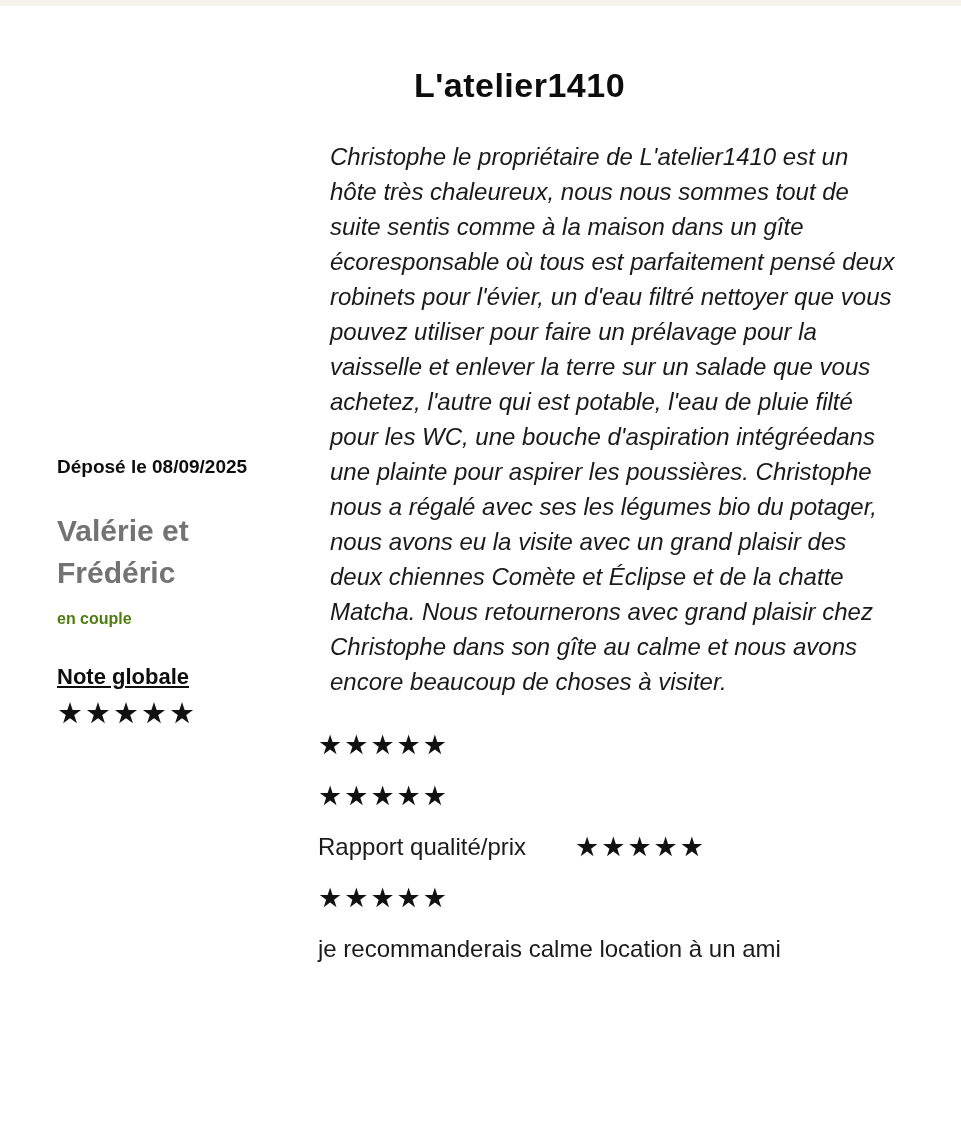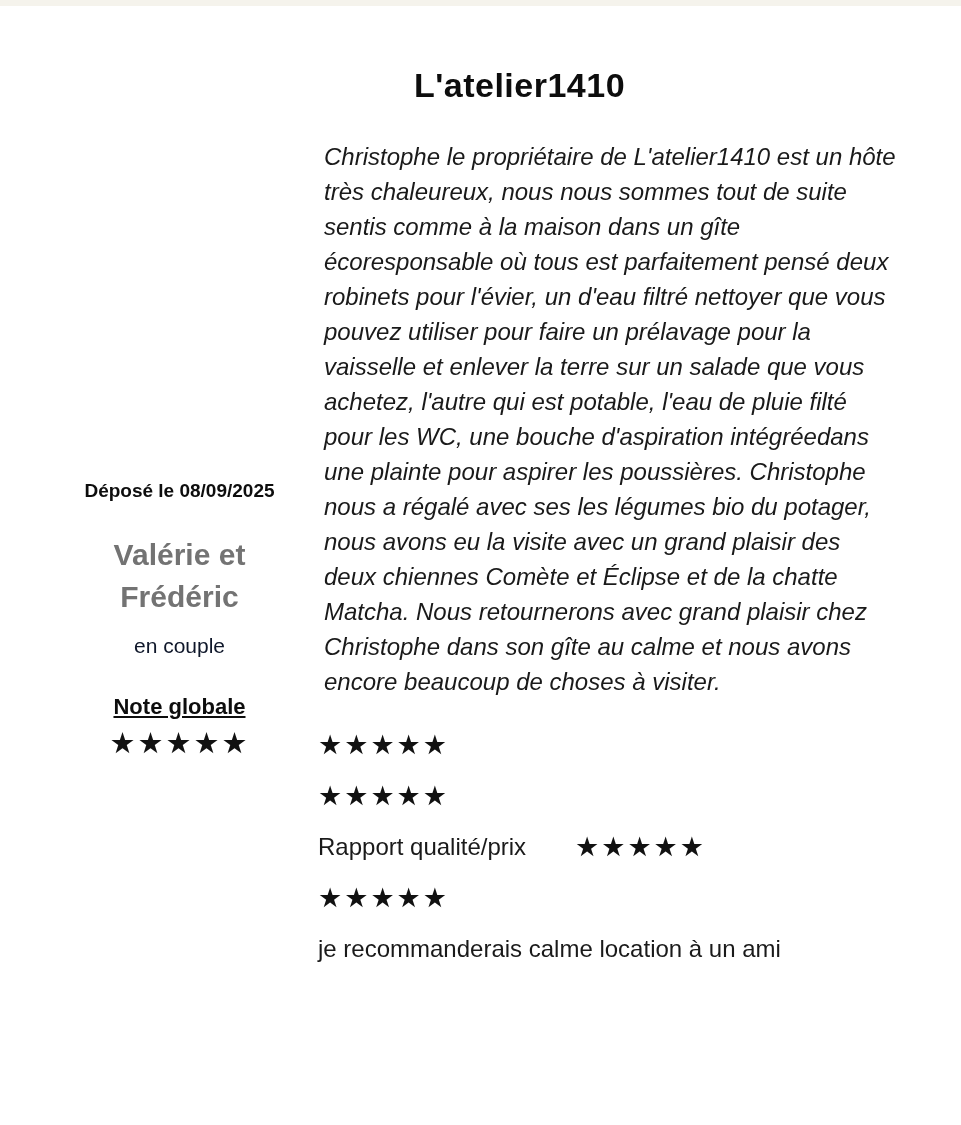--- a/index.html
+++ b/index.html
@@ -33,41 +33,40 @@
     text-align: center;
     font-size: 34px;
     font-weight: bold;
     letter-spacing: 0.5px;
     color: #0d0d0d;
     padding-left: 39px;
   }
   .left-col {
     position: absolute;
     left: 57px;
-    top: 480px;
+    top: 456px;
     width: 245px;
-    text-align: center;
   }
   .deposited {
     font-size: 19px;
     font-weight: bold;
     color: #0d0d0d;
     margin-bottom: 32px;
   }
   .author {
     font-size: 30px;
     font-weight: bold;
     line-height: 42px;
     color: #737373;
     margin-bottom: 16px;
   }
   .travel-type {
-    font-size: 21px;
-    font-weight: normal;
-    color: #0f172a;
+    font-size: 16px;
+    font-weight: bold;
+    color: #4d7c0f;
     margin-bottom: 36px;
   }
   .note-label {
     font-size: 22px;
     font-weight: bold;
     color: #0d0d0d;
     margin-bottom: 6px;
     text-decoration: underline;
   }
   .stars {
@@ -78,21 +77,21 @@
   .stars.big {
     font-size: 29px;
   }
   .right-col {
     position: absolute;
     left: 318px;
     top: 139px;
     width: 578px;
   }
   .body-text {
-    margin: 0 0 20px 6px;
+    margin: 0 0 20px 12px;
     font-size: 24px;
     font-style: italic;
     line-height: 35px;
     color: #1a1a1a;
   }
   .ratings {
     margin-top: 2px;
   }
   .rating-row {
     display: flex;

